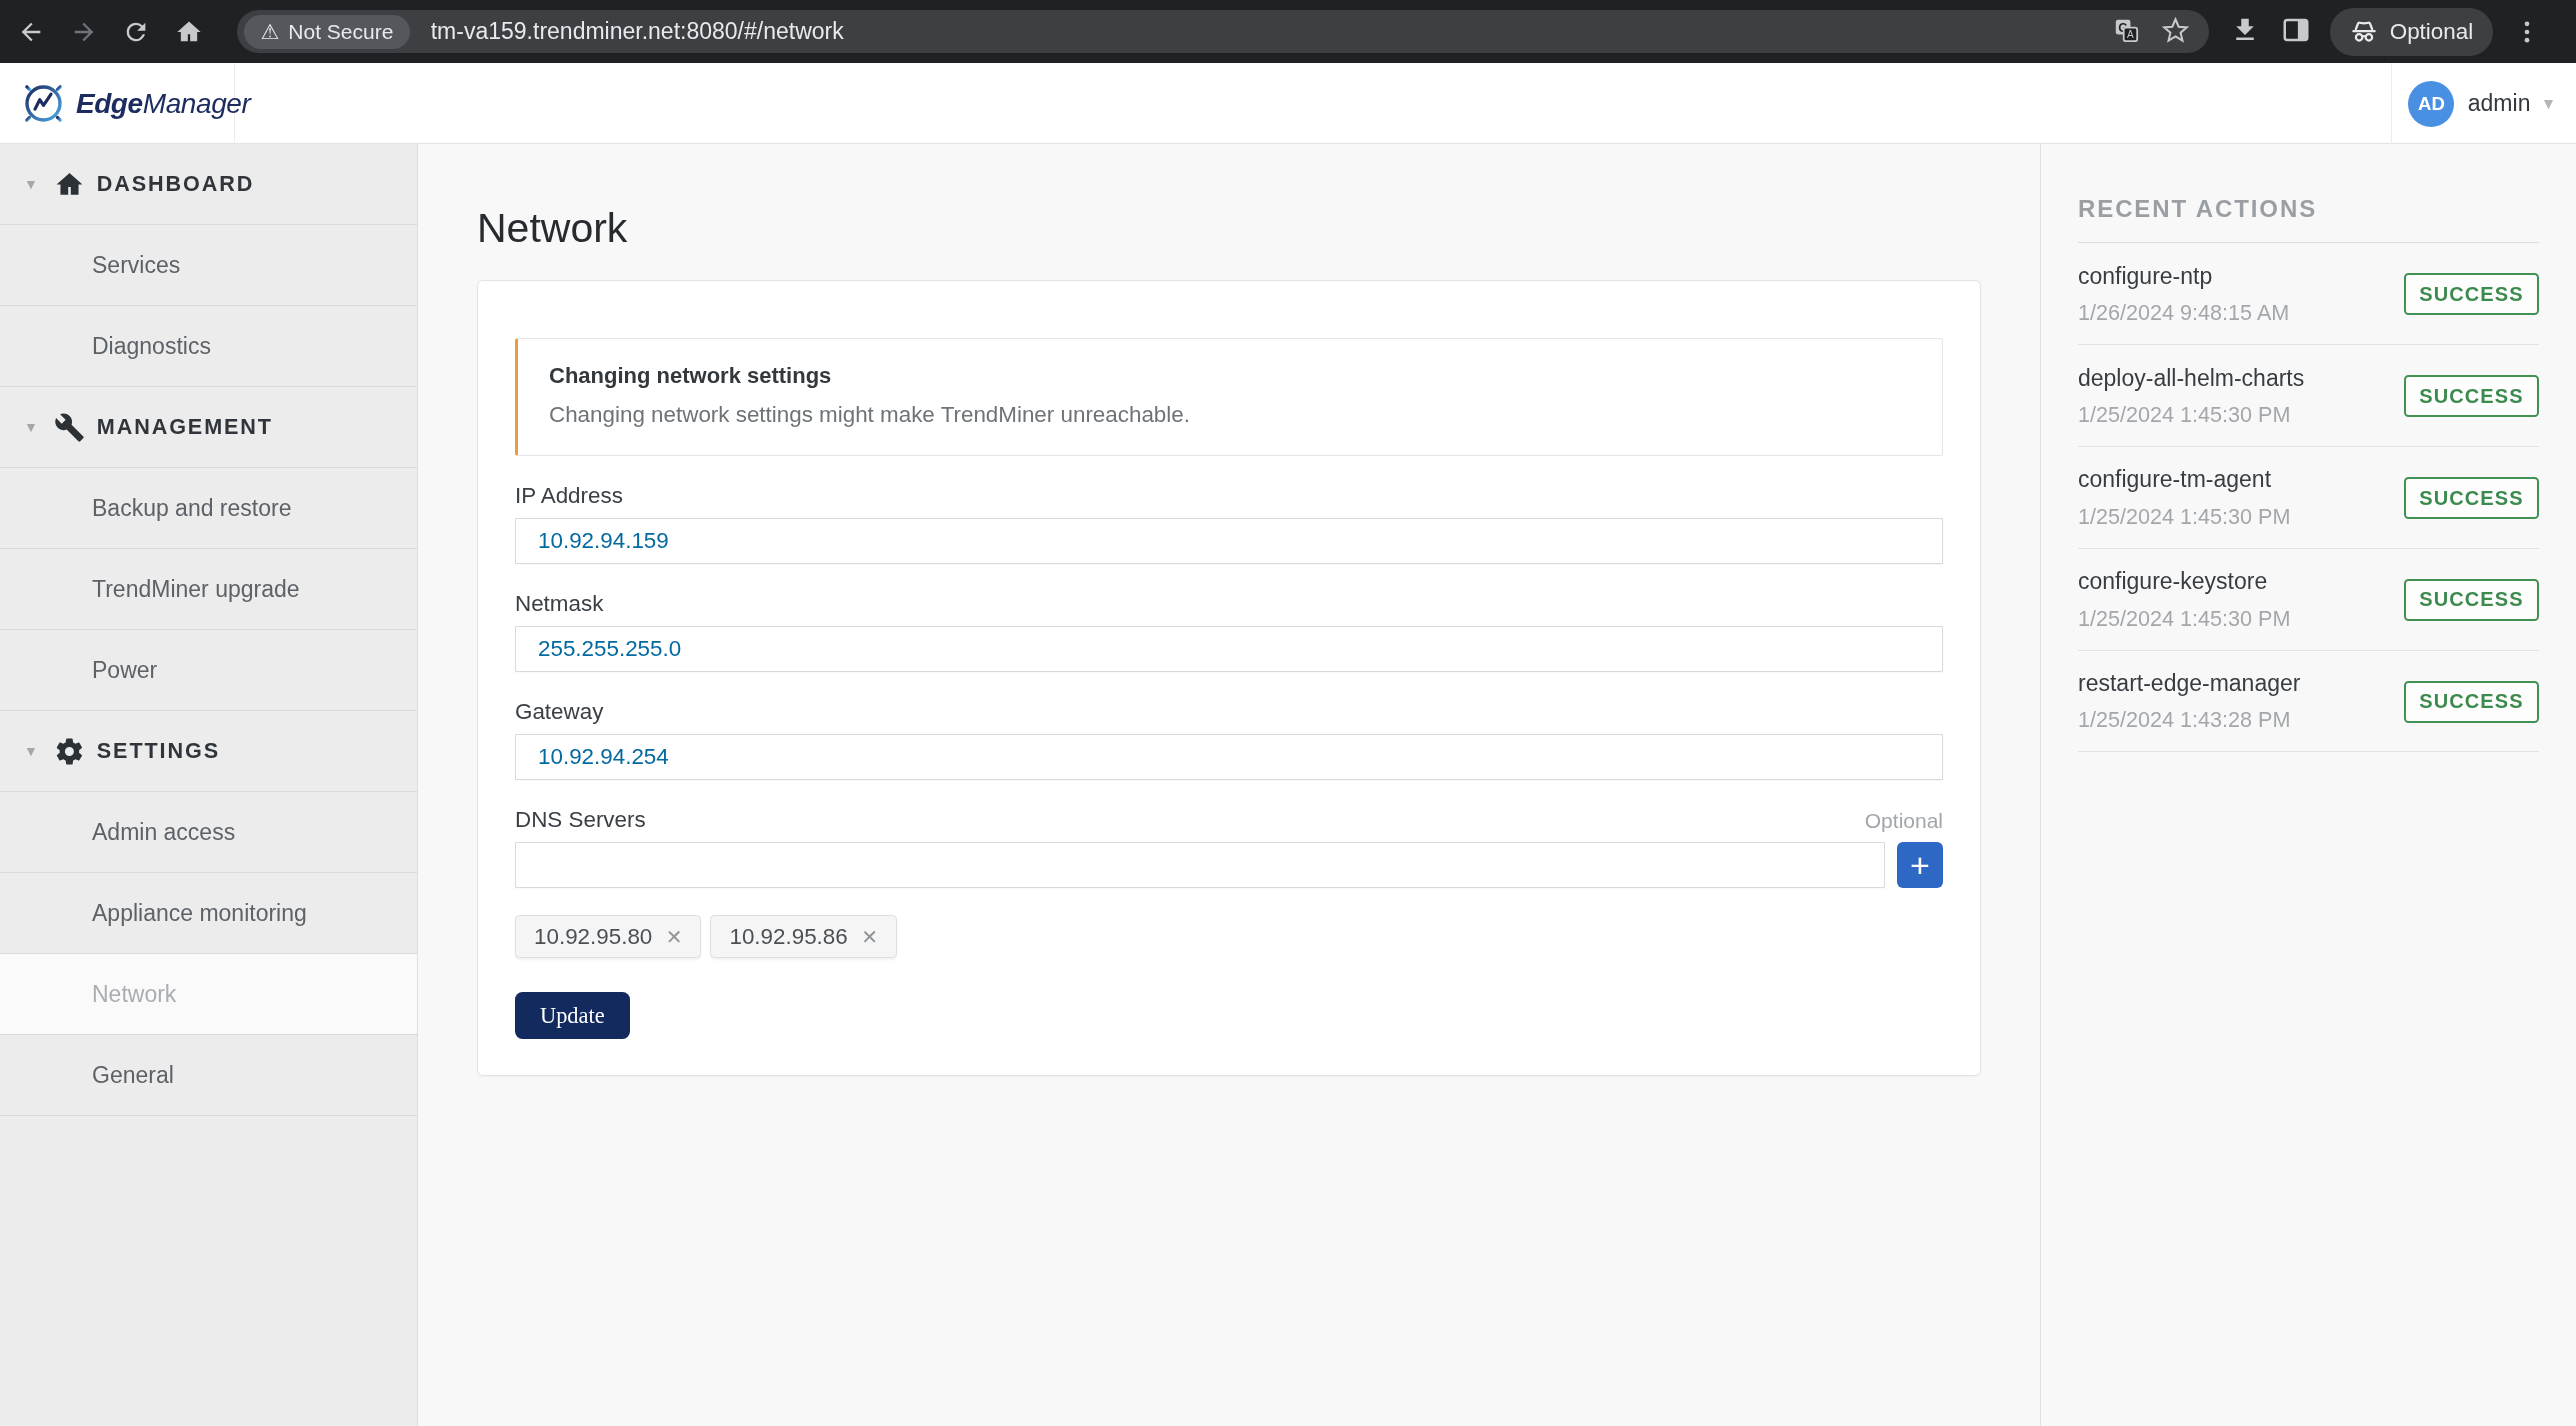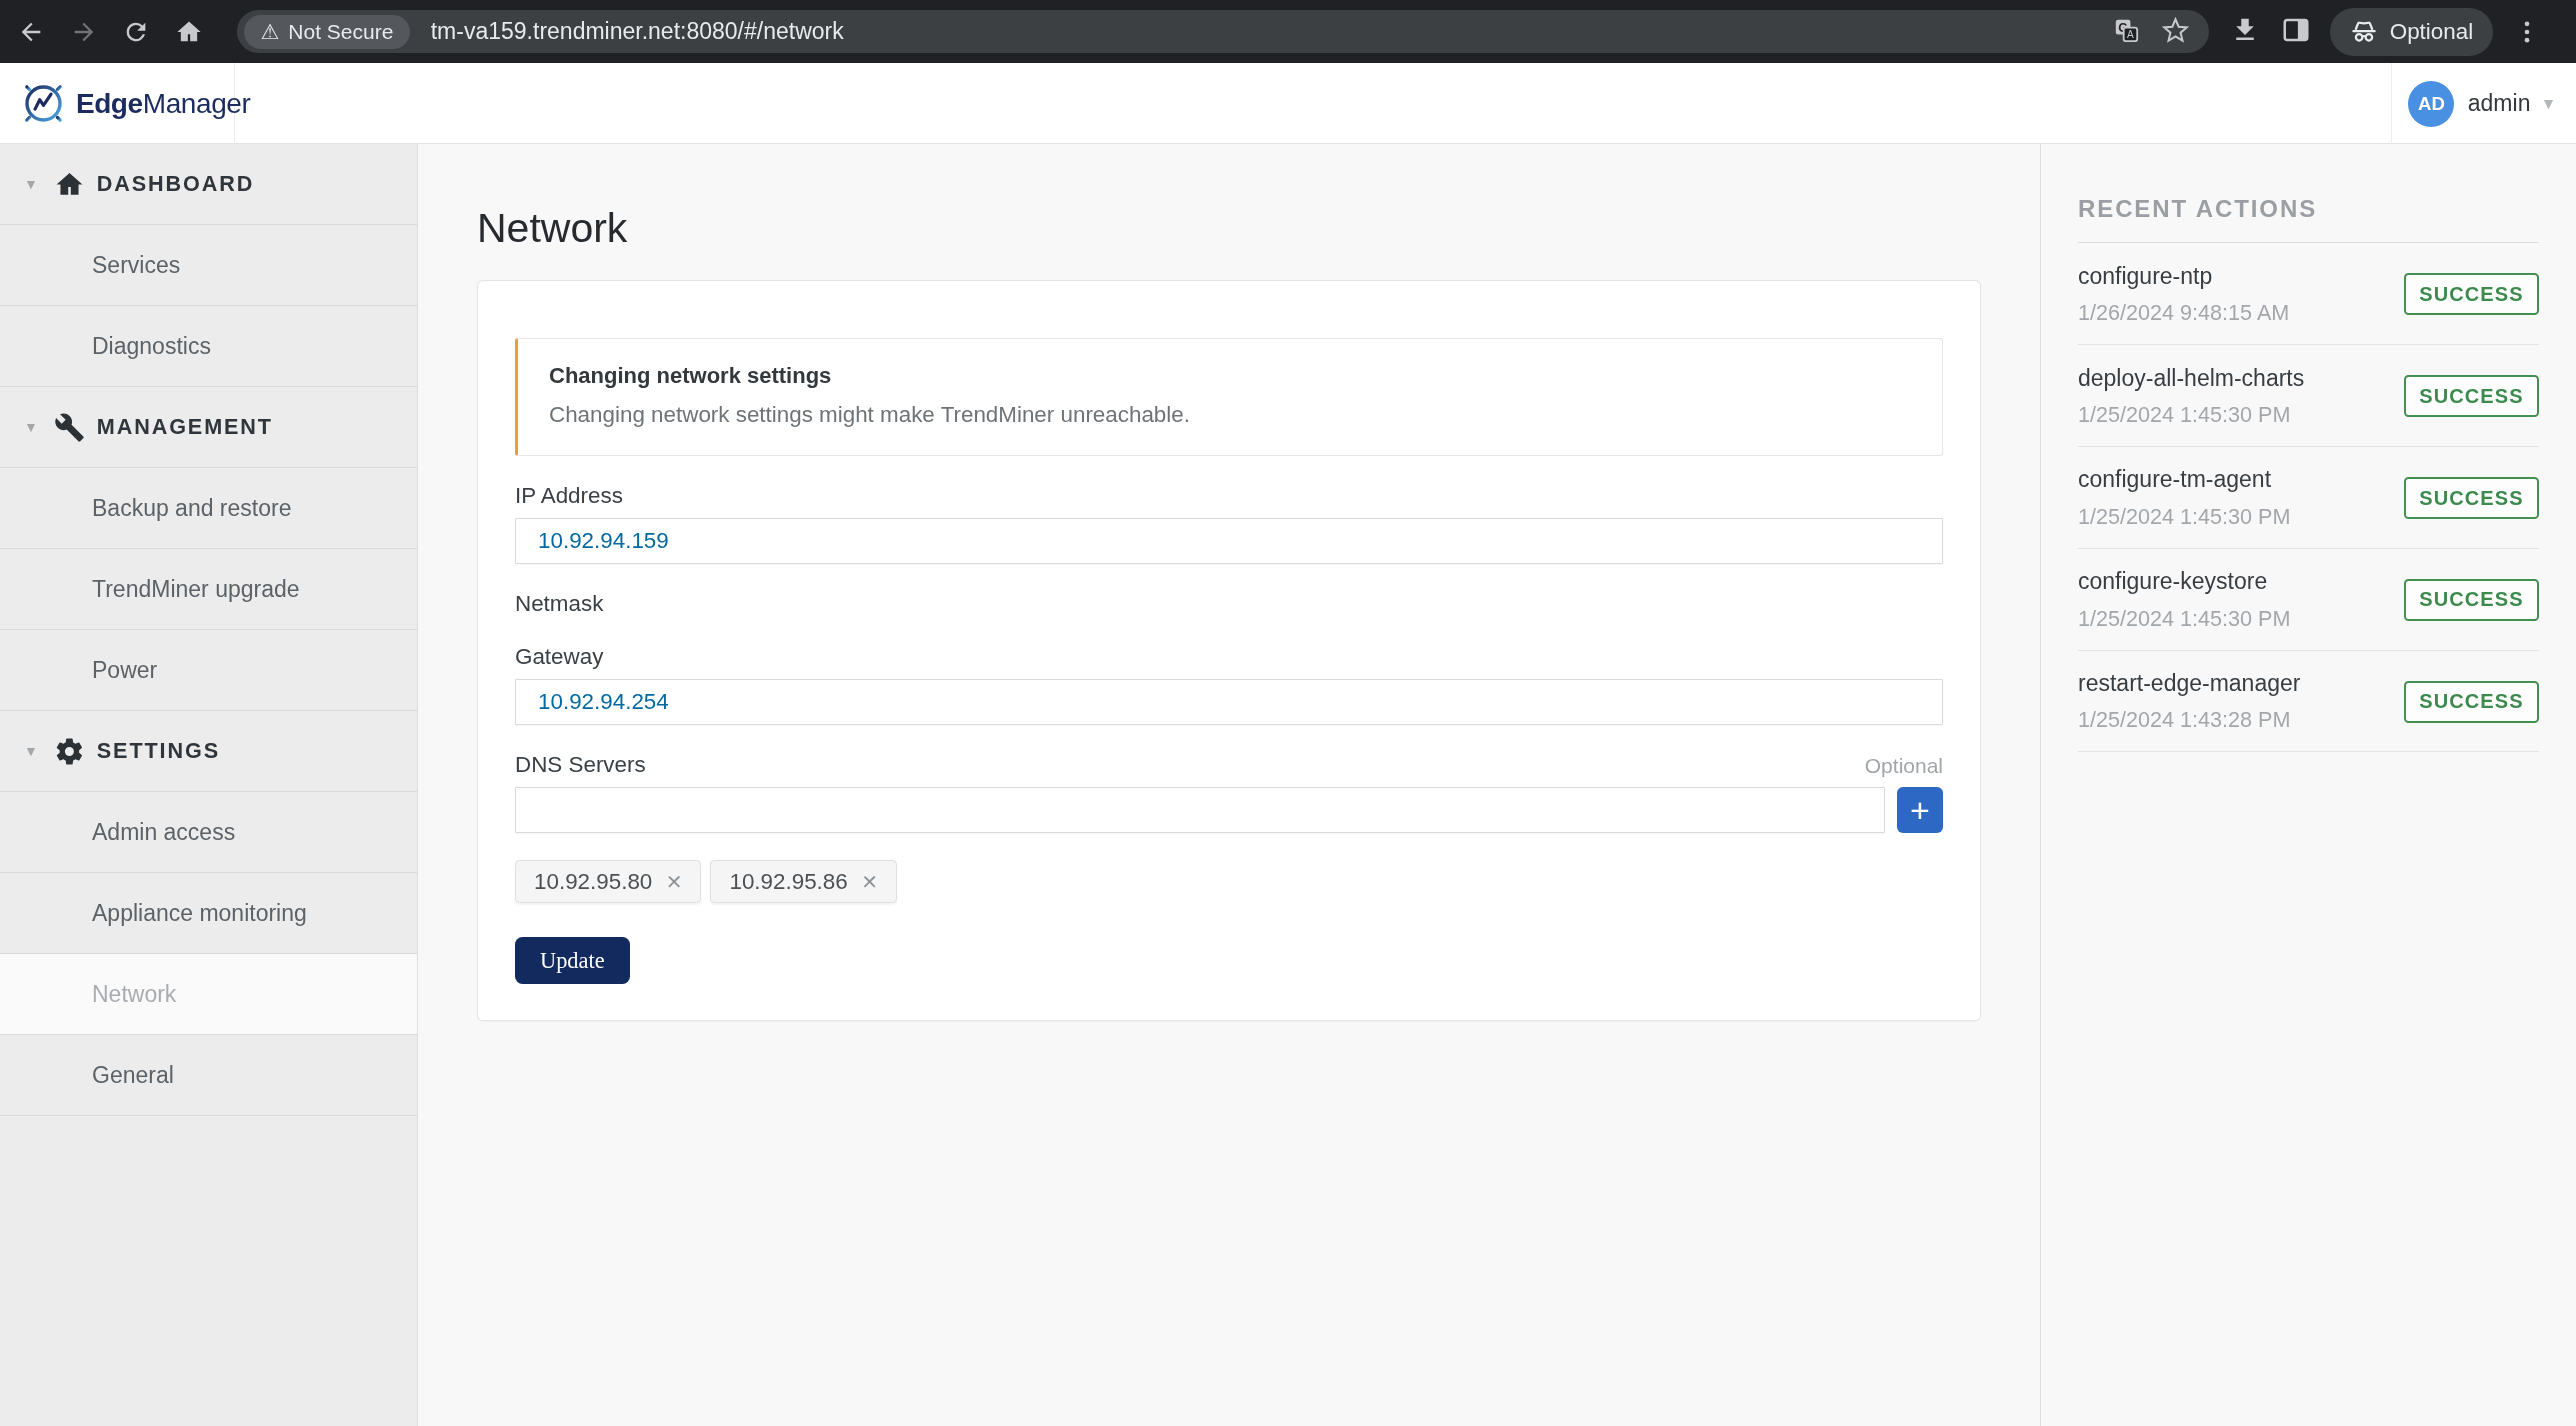--- a/index.html
+++ b/index.html
@@ -28,21 +28,21 @@
   .incog-pill svg { width:30px; height:30px; }
   .incog-pill span { color:#e8eaed; font-size:22.4px; }
   .dots { margin-left:13.4px; }
 
   
   .app-header { position:absolute; top:63px; left:0; width:2576px; height:81px;
     background:#ffffff; border-bottom:0.7px solid #e3e3e3; }
   .logo-area { position:absolute; left:0; top:0; height:81px; width:235px;
     border-right:0.7px solid #ececec; display:flex; align-items:center; padding-left:19.4px; }
   .logo-area svg { width:49px; height:49px; flex:0 0 auto; }
-  .brand { margin-left:7.5px; font-size:28px; color:#1d2c5f; white-space:nowrap; letter-spacing:-0.4px; }
+  .brand { margin-left:7.5px; font-size:28px; color:#1d2c5f; white-space:nowrap; letter-spacing:-0.4px;font-style:italic; }
   .brand .b1 { font-weight:800; }
   .brand .b2 { font-weight:400; }
   .user-area { position:absolute; right:0; top:0; height:81px; width:185px;
     border-left:0.7px solid #ececec; display:flex; align-items:center; padding-left:16.4px; }
   .avatar { width:46px; height:46px; border-radius:50%; background:#4a90e2; color:#fff;
     display:flex; align-items:center; justify-content:center; font-size:18.6px; font-weight:700; }
   .user-name { margin-left:13.4px; font-size:23px; color:#33383c; }
   .user-caret { margin-left:10.4px; font-size:15.7px; color:#b4b7ba; }
 
   
@@ -278,20 +278,21 @@
   <div class="card">
     <div class="alert">
       <div class="alert-title">Changing network settings</div>
       <div class="alert-desc">Changing network settings might make TrendMiner unreachable.</div>
     </div>
 
     <label class="field-label">IP Address</label>
     <input class="text-input" value="10.92.94.159" style="">
 
     <label class="field-label">Netmask</label>
+    <input class="text-input" value="255.255.255.0" style="">
 
     <label class="field-label">Gateway</label>
     <input class="text-input" value="10.92.94.254" style="">
 
     <div class="dns-label-row">
       <label class="field-label">DNS Servers</label>
       <span class="optional">Optional</span>
     </div>
     <div class="dns-row">
       <input class="text-input" value="" style="">

